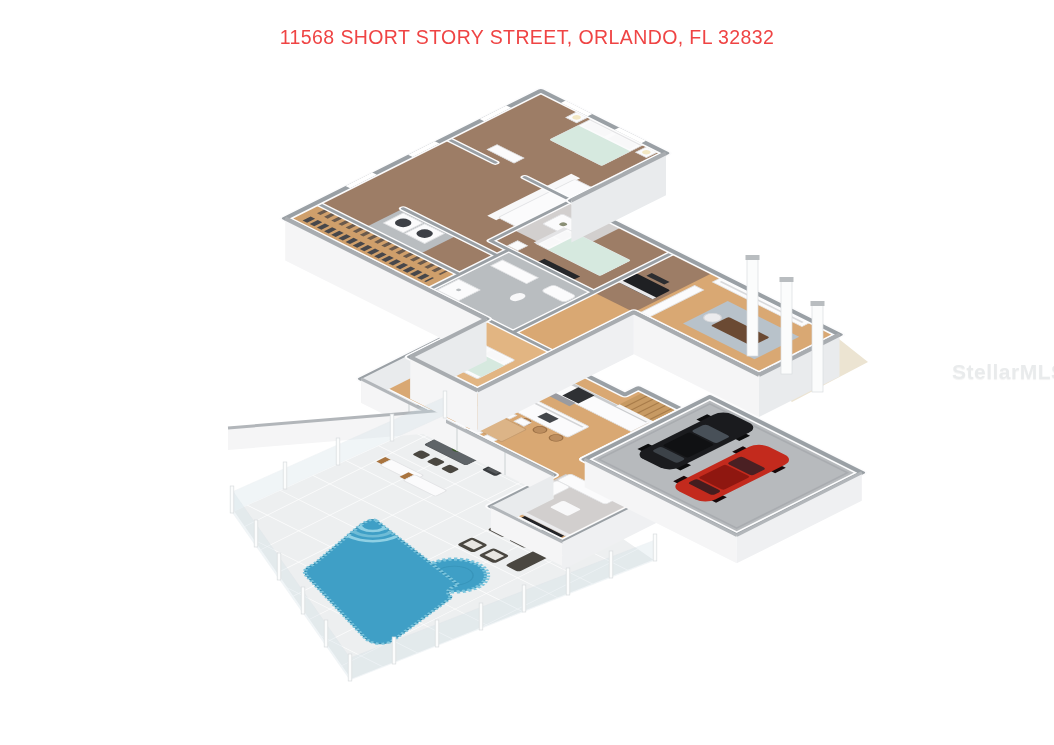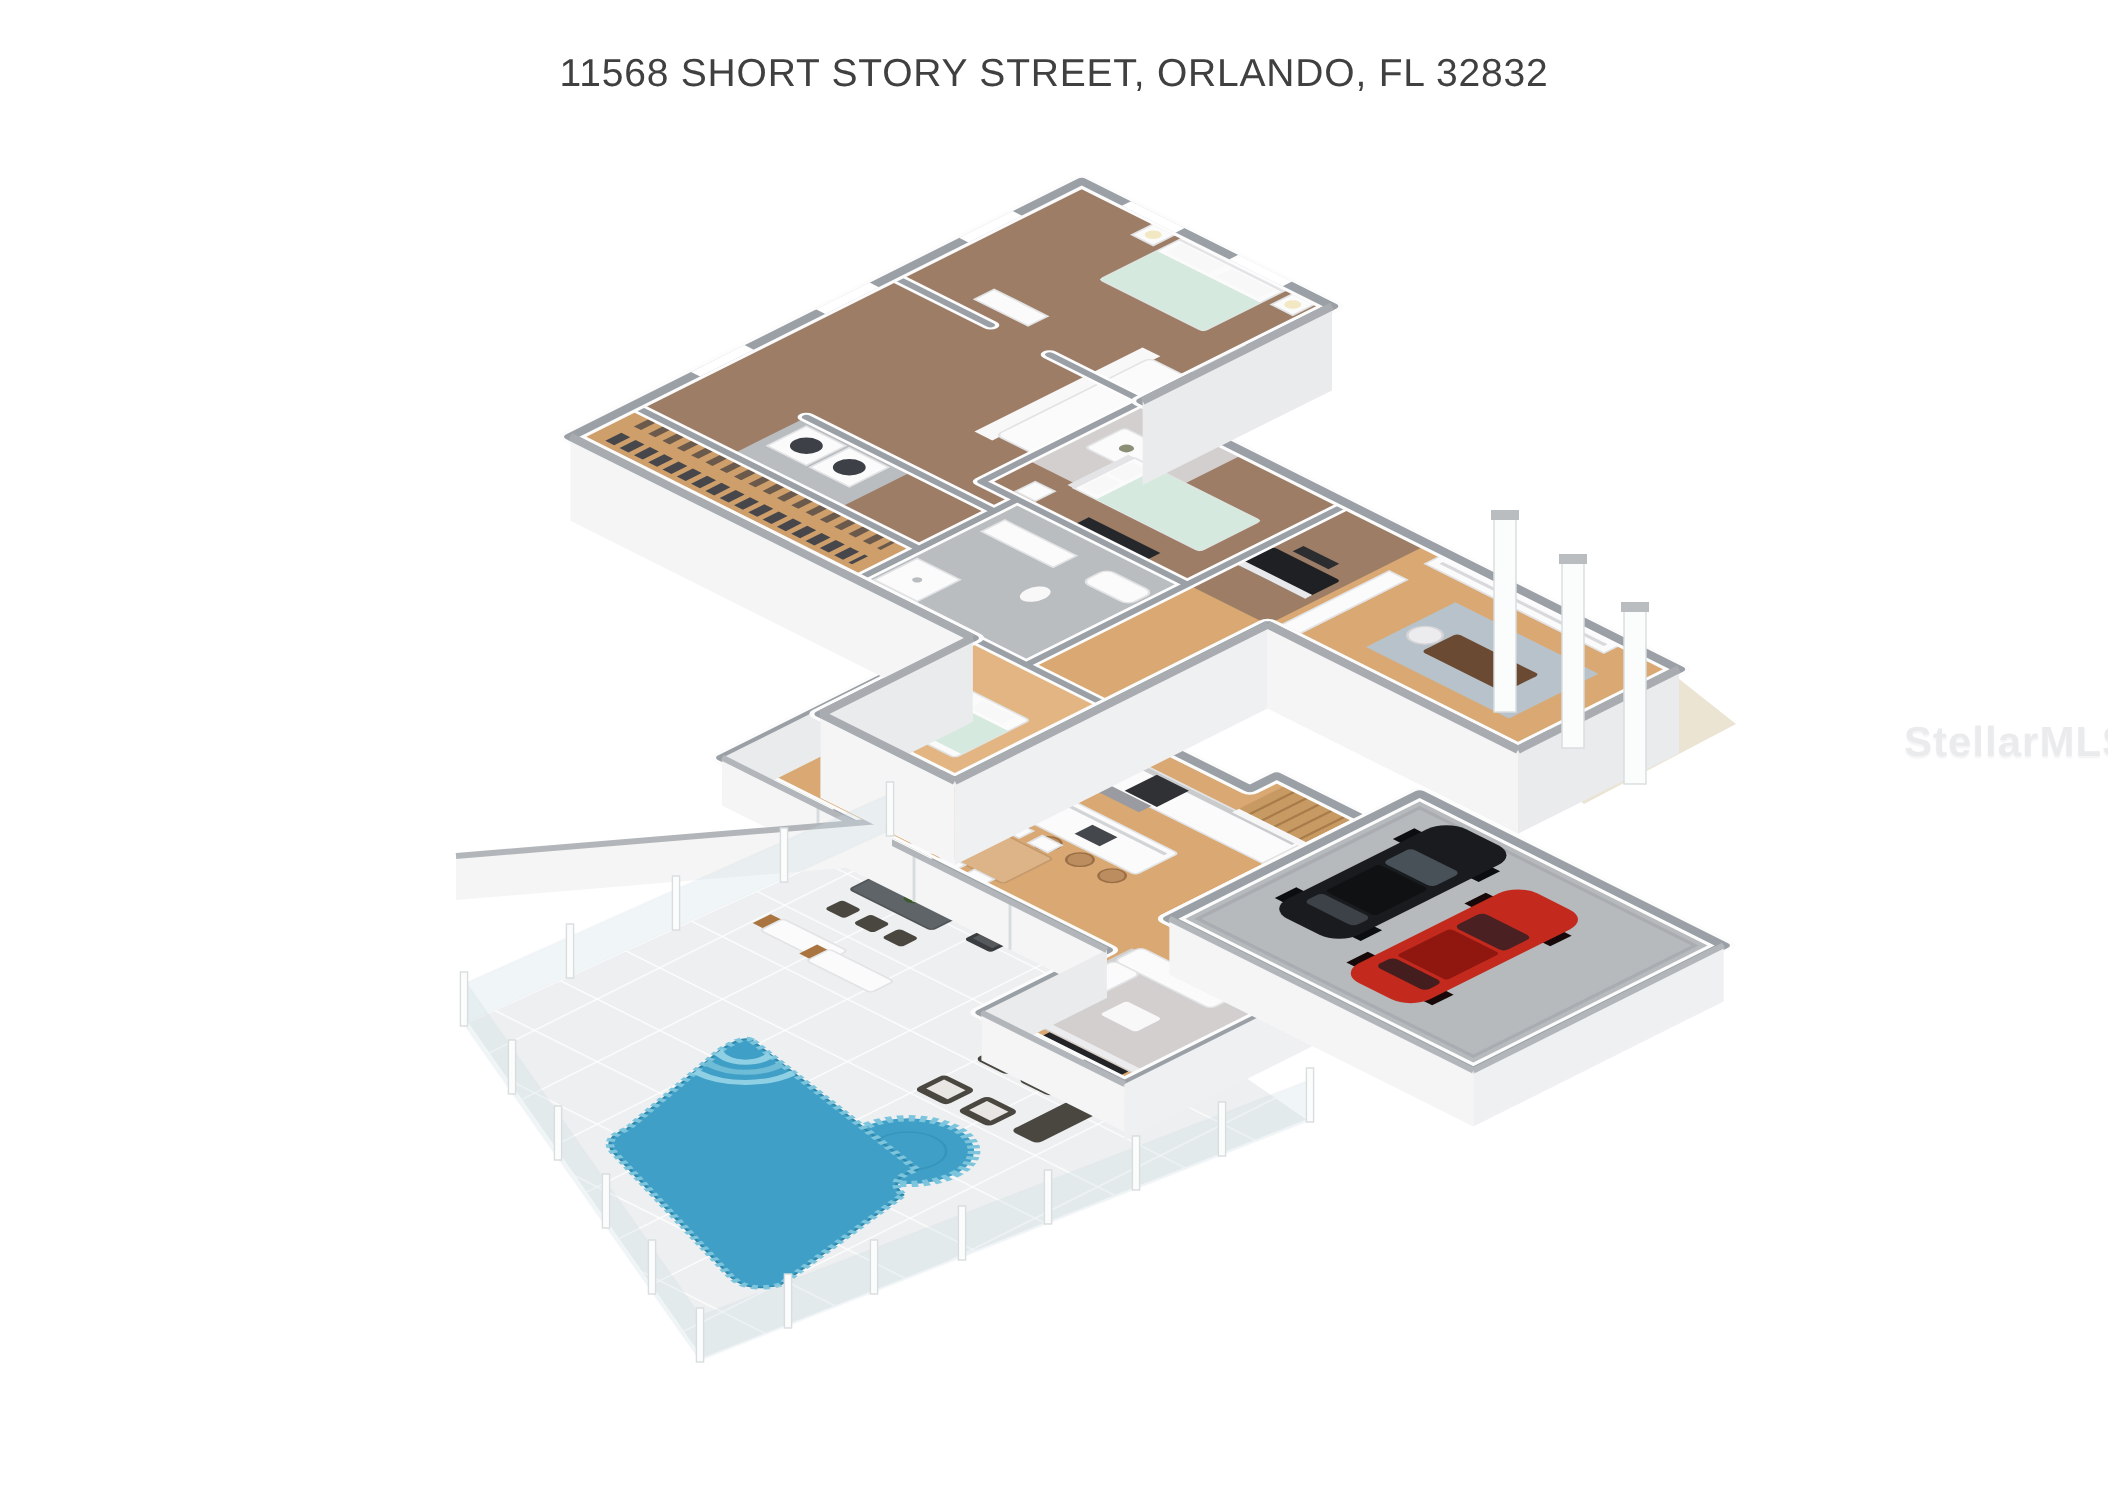--- a/index.html
+++ b/index.html
@@ -1,19 +1,19 @@
 <!DOCTYPE html>
 <html style="--c-carpet: #9d7d66; --c-wood_floor: #d9a873; --c-wood_light: #e2b582; --c-closet_wood: #cf9f6b; --c-gray_floor: #b9bdc0; --c-garage_floor: #b7babd; --c-deck: #edeff0; --c-porch: #ece4d2; --c-pool_water: #3f9fc6; --c-pool_tile: #7cc5dd; --c-wall_cap: #9aa0a5; --c-rug: #d2cfce; --c-rug_blue: #b8c2ca; --c-stair_wood: #c79a63; --c-car_black: #1a1b1e; --c-car_red: #c32a1d; --c-dark_furniture: #47474b; --c-table_wood: #dcb487; --c-outdoor_dark: #5f6468; --c-wicker: #4a4741; --c-blanket: #d6e9df;"><head>
 <meta charset="utf-8">
 <style>
   html,body{margin:0;padding:0;background:#ffffff;}
   #stage{position:relative;width:1054px;height:745px;background:#fff;overflow:hidden;
          font-family:"Liberation Sans", sans-serif;}
   .title{position:absolute;top:26px;left:0;right:0;text-align:center;
-         font-size:19.5px;letter-spacing:.4px;color:#404040;font-weight:500;}
+         font-size:19.5px;letter-spacing:.4px;color:#ef4444;font-weight:500;}
   .watermark{position:absolute;top:360px;left:952px;font-size:21px;font-weight:bold;
          color:#e9ebec;letter-spacing:.5px;text-shadow:0 0 1px #ffffff,0 1px 1px #f2f2f2;
          user-select:none;}
   svg{position:absolute;left:0;top:0;}
   
   .carpet{fill:var(--c-carpet)}
   .woodA{fill:var(--c-wood_floor)}
   .woodB{fill:var(--c-wood_light)}
   .woodC{fill:var(--c-closet_wood)}
   .grayF{fill:var(--c-gray_floor)}

